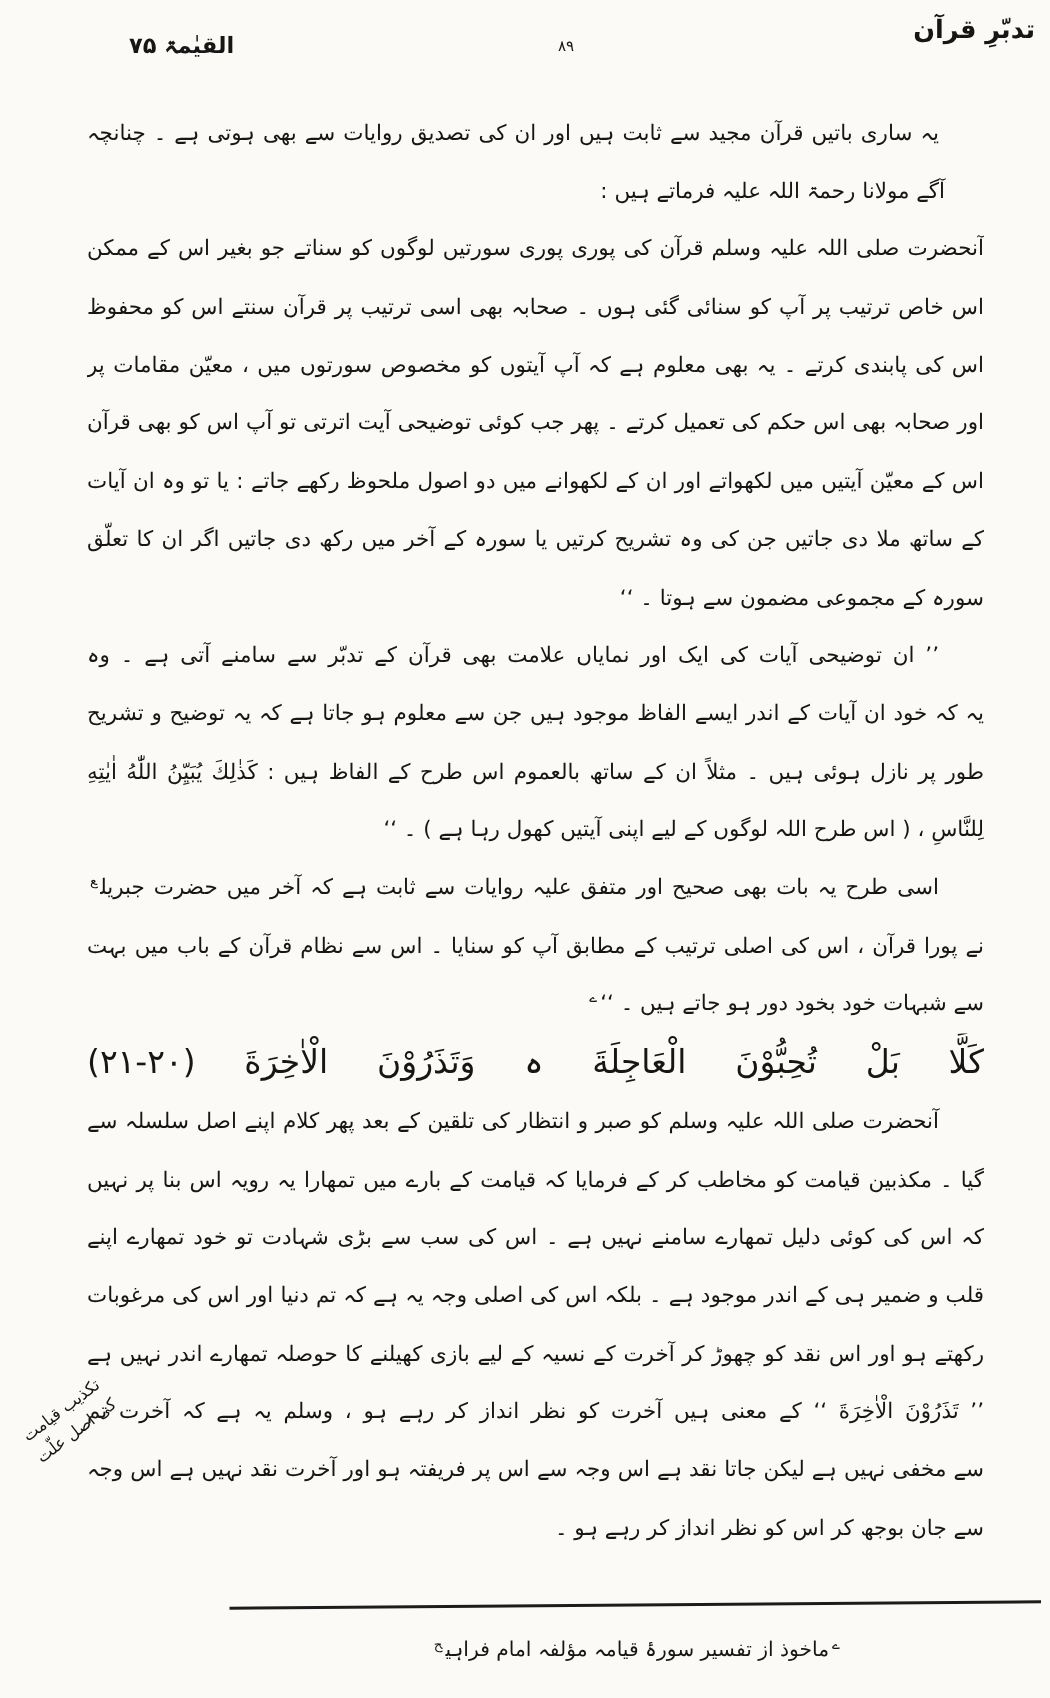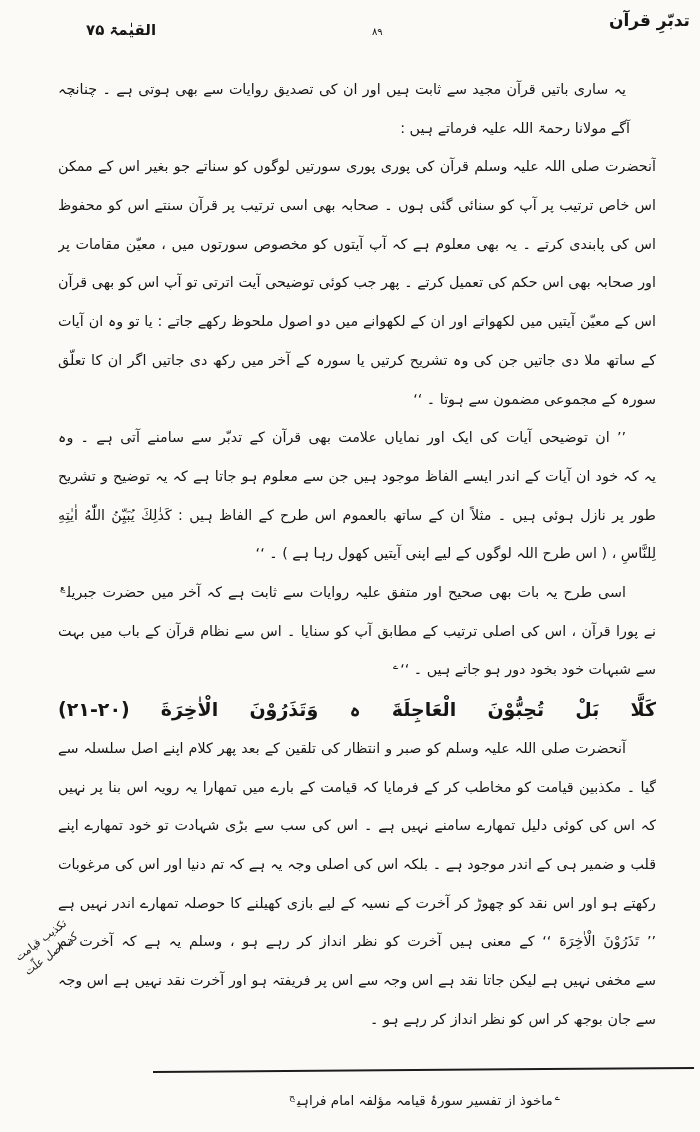--- a/index.html
+++ b/index.html
@@ -24,21 +24,21 @@
     height:38.7px;line-height:38.7px;
     font-size:14.3px;
     overflow:hidden;
   }
   .line.justify{text-align:justify;text-align-last:justify;}
   .line.start{text-align:justify;text-align-last:justify;text-indent:30px;}
   .line.start-short{text-align:right;text-indent:26px;}
   .line.center{}
   .line.verse{
     text-align:justify;text-align-last:justify;
-    font-size:19px;font-weight:bold;height:40px;line-height:40px;
+    font-size:22px;font-weight:normal;height:40px;line-height:40px;
   }
   sup.fn{font-size:9px;line-height:0;vertical-align:super;margin:0 2px;}
   
   .margin-note{
     position:absolute;left:-4px;top:930px;width:100px;
     font-size:11px;line-height:17px;text-align:center;
     transform:rotate(-37deg);
   }
   
   .foot-rule{

